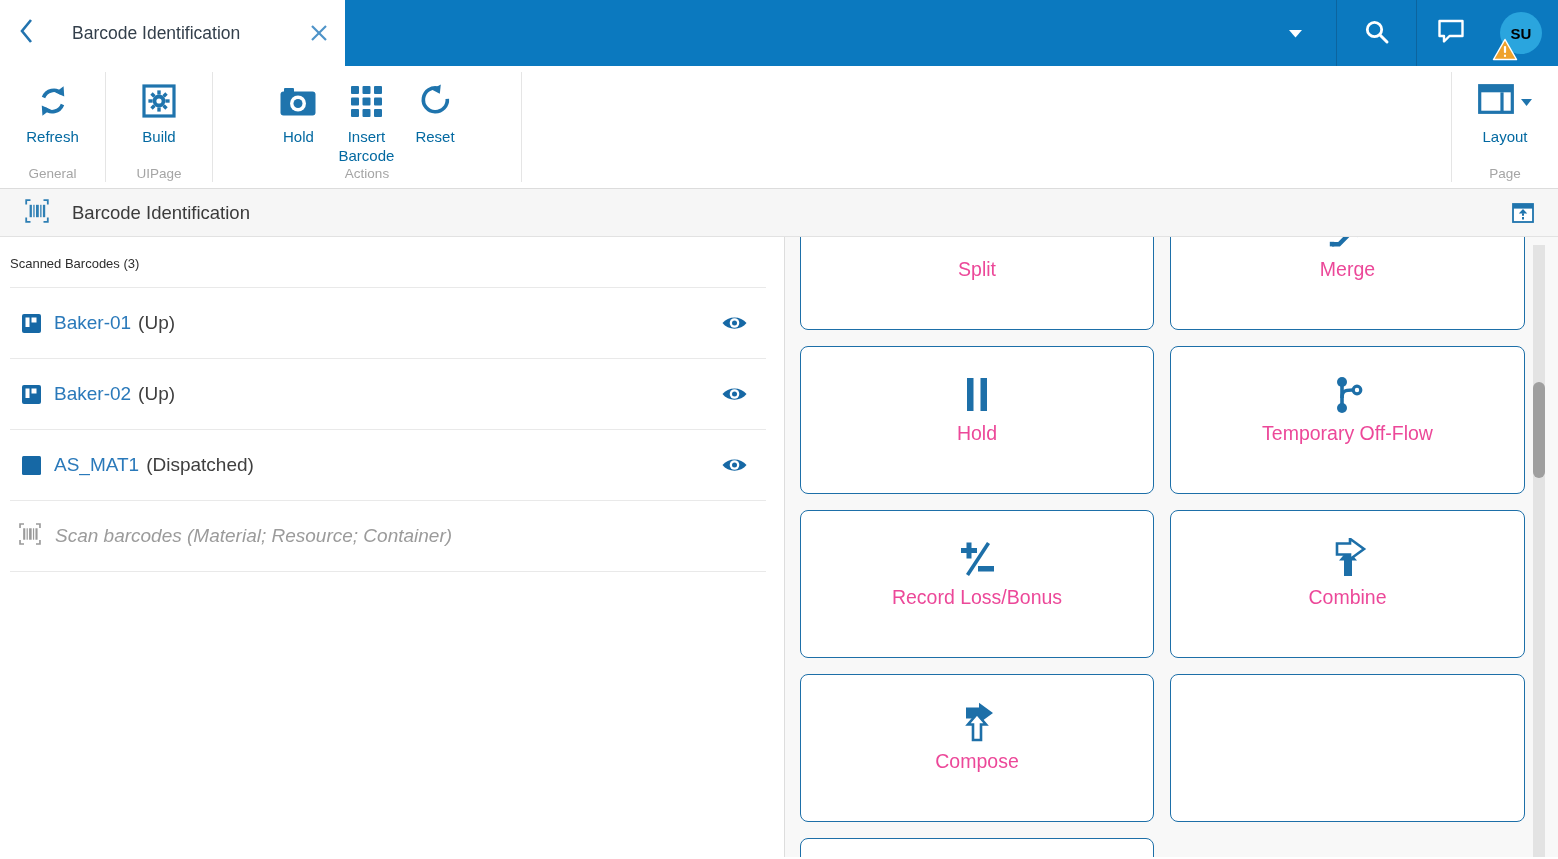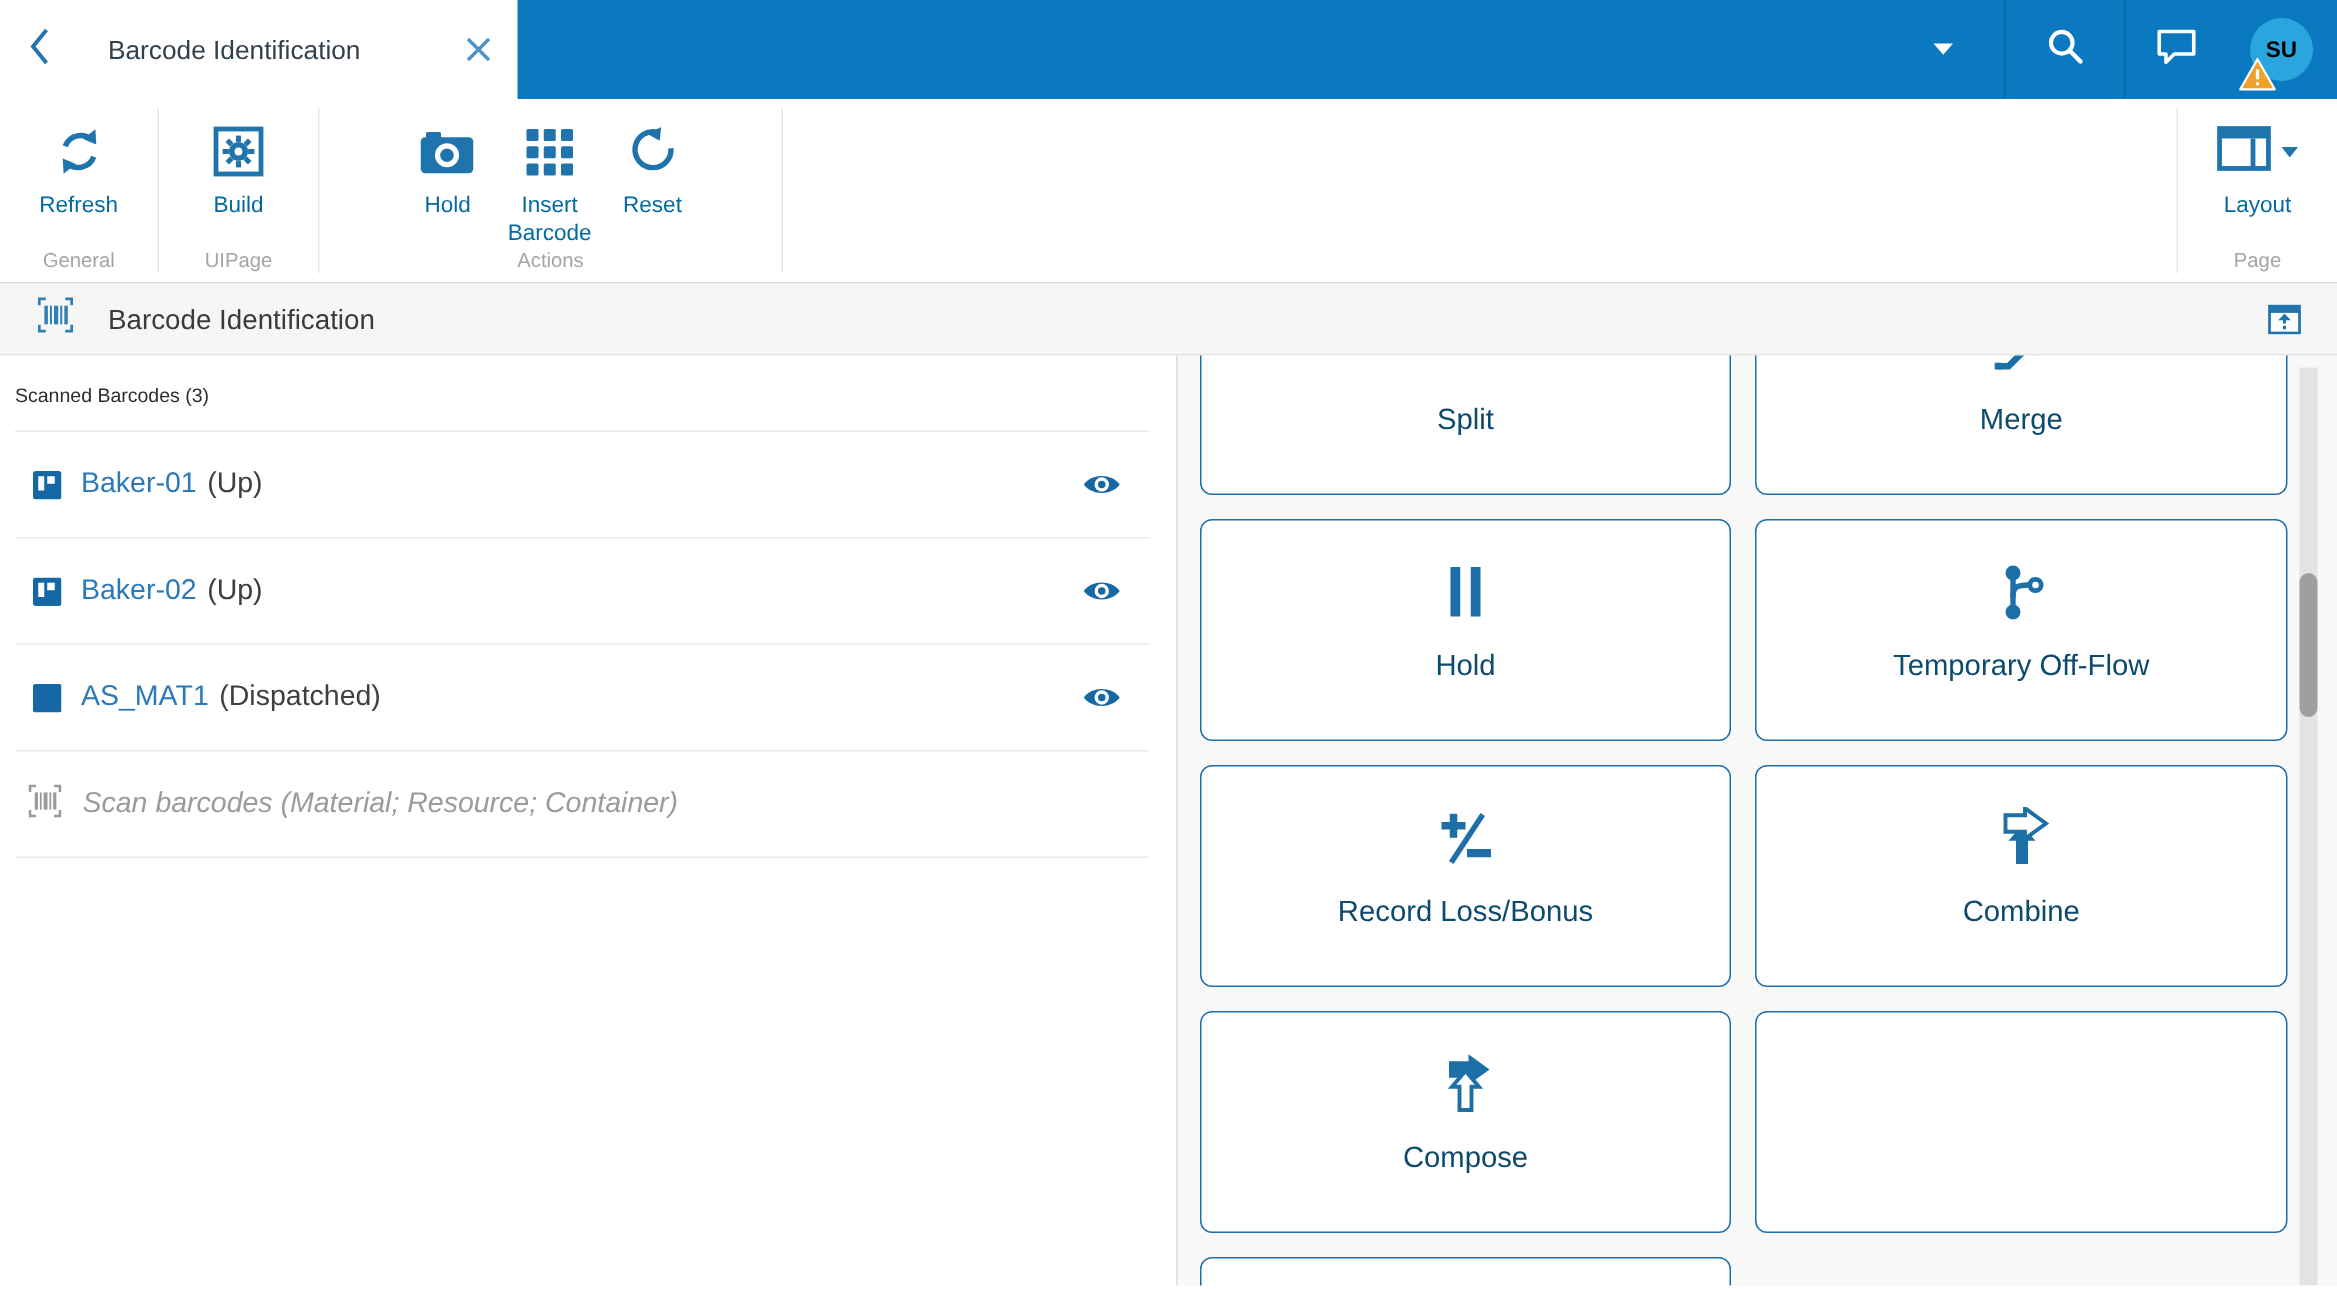--- a/index.html
+++ b/index.html
@@ -55,21 +55,21 @@
   .scan-input { border:none; outline:none; background:transparent; margin-left:13px; flex:1;
                 font-family:"Liberation Sans", sans-serif; font-size:19px; font-style:italic; color:#555; }
   .scan-input::placeholder { color:#9b9b9b; font-style:italic; opacity:1; }
 
   .right-panel { flex:1; position:relative; background:#f8f8f8; border-left:1px solid #ddd; overflow:hidden; }
   .actions-grid { display:grid; grid-template-columns:354px 355px; column-gap:16px; row-gap:16px;
                   margin:-55px 0 0 15px; }
   .action-btn { height:148px; background:#fff; border:1.5px solid #1d6fa8; border-radius:8px;
                 display:flex; flex-direction:column; align-items:center; padding-top:24px; cursor:pointer; }
   .ab-icon { height:48px; display:flex; align-items:center; justify-content:center; }
-  .ab-label { margin-top:14px; font-size:19.5px; color:#0c4a6e; white-space:nowrap; }
+  .ab-label { margin-top:3px; font-size:19.5px; color:#ec4899; white-space:nowrap; }
 
   .sb-track { position:absolute; top:8px; bottom:0; right:13px; width:12px; background:#e3e3e3; }
   .sb-thumb { position:absolute; top:137px; left:0; width:12px; height:96px; border-radius:6px;
               background:#9f9f9f; cursor:grab; }
 </style>
 </head>
 <body>
 
 <div class="topbar">
   <div class="tab-section">

